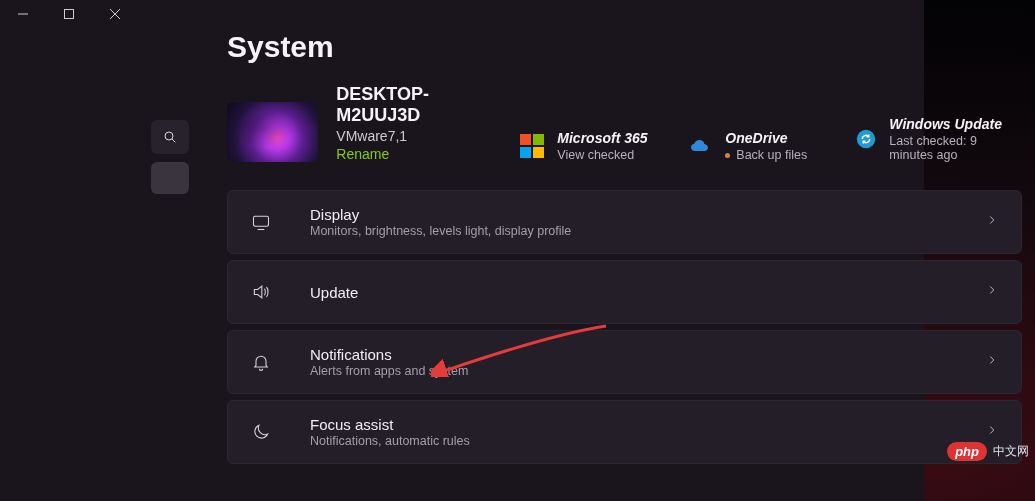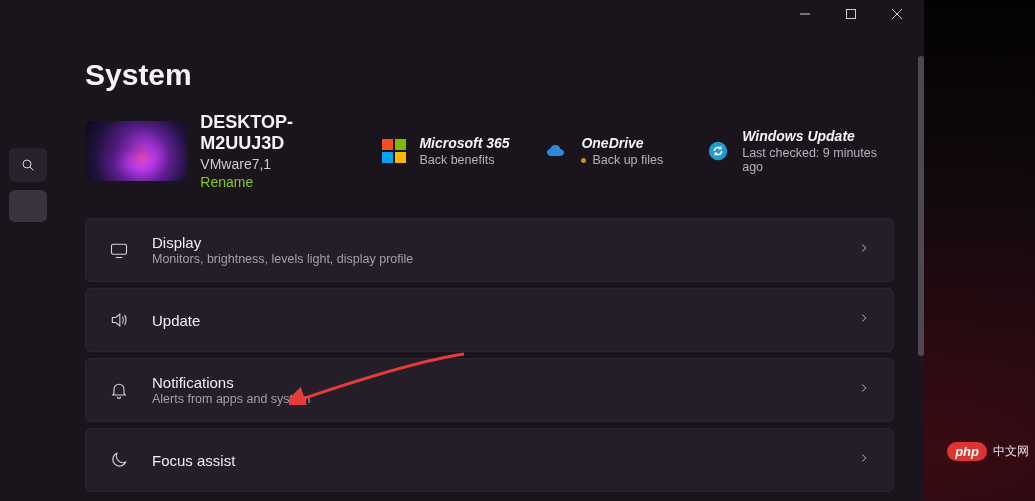--- a/index.html
+++ b/index.html
@@ -4,21 +4,21 @@
 <style>
   * { margin:0; padding:0; box-sizing:border-box; font-family: "Segoe UI", Arial, sans-serif; }
   body {
     width:1035px; height:501px;
     background: radial-gradient(ellipse at 90% 90%, #3a0b12 0%, #12090e 40%, #030204 70%);
     overflow:hidden; position:relative;
   }
   .window {
     position:absolute; left:0; top:0; width:924px; height:501px;
     background:#1a141c;
-    display:flex; flex-direction:column;
+    display:flex; 
   }
   .titlebar {
     height:28px; display:flex; justify-content:flex-end; align-items:center;
     padding-right:4px;
   }
   .tbtn {
     width:46px; height:28px; display:flex; align-items:center; justify-content:center;
     color:#cfc9d2;
   }
   .tbtn svg { width:10px; height:10px; }
@@ -37,21 +37,21 @@
     position:absolute; right:0; top:28px; width:6px; height:300px;
     background:#4e4852; border-radius:3px;
   }
   .main {
     flex:1; padding:30px 30px 0 30px; overflow:hidden;
   }
   .page-title {
     color:#f6f2f8; font-size:30px; font-weight:600; margin-bottom:20px;
   }
   .headerrow {
-    display:flex; align-items:center; gap:12px; margin-top:14px; margin-bottom:28px;
+    display:flex; align-items:flex-end; gap:18px; margin-top:14px; margin-bottom:28px;
   }
   .wallpaper {
     width:108px; height:60px; border-radius:6px;
     background: radial-gradient(circle at 55% 60%, #f04bc8 0%, #b337e6 20%, #5b1f8f 42%, #20123c 70%, #0d0a15 100%);
     position:relative; overflow:hidden;
   }
   .wallpaper::after{
     content:""; position:absolute; inset:0;
     background: radial-gradient(ellipse at 40% 45%, rgba(0,0,0,0.25) 0%, transparent 40%);
   }
@@ -68,21 +68,21 @@
   .tile .t2 { color:#b7b1bc; font-size:12.5px; display:flex; align-items:center; gap:6px; }
   .dot { width:5px; height:5px; border-radius:50%; background:#d6843b; }
   .list { display:flex; flex-direction:column; gap:6px; position:relative; }
   .row {
     background:#231e27; border-radius:6px; height:64px;
     display:flex; align-items:center; padding:0 22px; gap:22px;
     border:1px solid #2c2630;
   }
   .row .ric { width:22px; display:flex; align-items:center; justify-content:center; }
   .row .ric svg { width:20px; height:20px; stroke:#d8d2dc; fill:none; stroke-width:1.3; }
-  .row .body { display:flex; flex-direction:column; gap:1px; flex:1; }
+  .row .body { display:flex; flex-direction:column; gap:1px; flex:1;margin-left:16px; }
   .row .r1 { color:#f1edf4; font-size:15px; }
   .row .r2 { color:#a59fab; font-size:12.5px; }
   .chev svg { width:14px; height:14px; stroke:#cfc9d2; fill:none; stroke-width:1.5;}
   .arrow {
     position:absolute; left:204px; top:132px; width:180px; height:55px; z-index:5; pointer-events:none;
   }
   .arrow svg { width:100%; height:100%; }
   .watermark {
     position:absolute; right:6px; bottom:40px; display:flex; align-items:center; gap:6px;
     color:#e8e0ee; font-size:12px;
@@ -146,21 +146,21 @@
           <div class="ic">
             <div class="ms-icon">
                 <div></div>
                 <div></div>
                 <div></div>
                 <div></div>
               </div>
           </div>
           <div class="txt">
             <div class="t1">Microsoft 365</div>
-            <div class="t2">Back benefits</div>
+            <div class="t2">View checked</div>
           </div>
         </div>
 
         <div class="tile">
           <div class="ic">
             <svg viewBox="0 0 24 24" width="24" height="24">
                 <path d="M7 17c-2.2 0-4-1.6-4-3.7 0-1.8 1.4-3.3 3.2-3.6C6.9 7.4 9 6 11.3 6c2.5 0 4.6 1.6 5.1 3.9 2 .2 3.6 1.8 3.6 3.6 0 2-1.7 3.5-3.8 3.5H7z" fill="#2e8ad8"></path>
               </svg>
           </div>
           <div class="txt">
@@ -249,20 +249,21 @@
         </div>
 
         <div class="row">
           <div class="ric">
               <svg viewBox="0 0 24 24">
                 <path d="M20 14.5A8 8 0 0 1 9.5 4a8 8 0 1 0 10.5 10.5z"></path>
               </svg>
             </div>
           <div class="body">
             <div class="r1">Focus assist</div>
+            <div class="r2">Notifications, automatic rules</div>
           </div>
           <div class="chev"><svg viewBox="0 0 24 24">
                 <polyline points="9 6 15 12 9 18"></polyline>
               </svg></div>
         </div>
 
       </div>
     </div>
 
     <div class="vscroll"></div>

